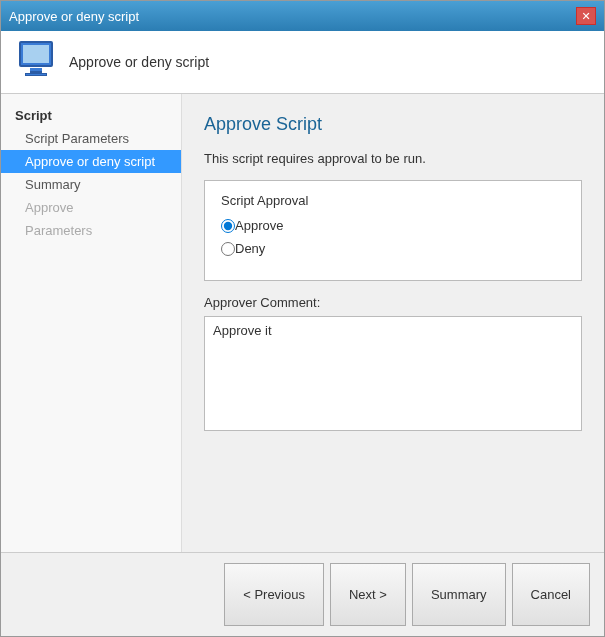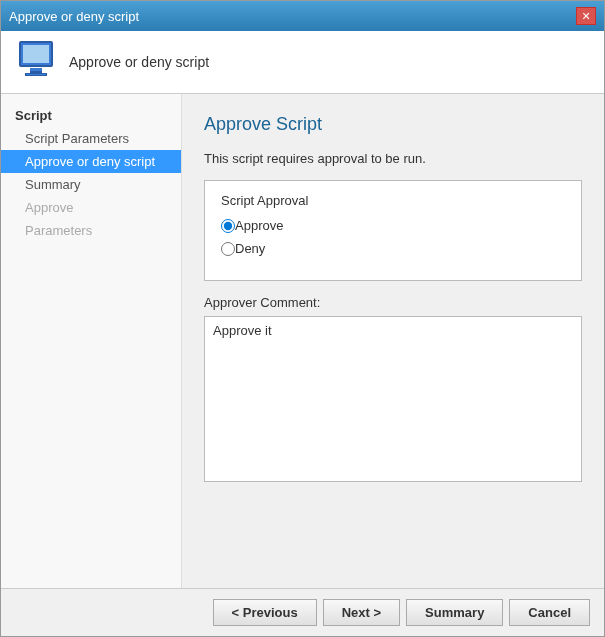--- a/index.html
+++ b/index.html
@@ -165,49 +165,48 @@
     }
 
     .comment-label {
       font-size: 13px;
       color: #333;
       margin-bottom: 6px;
     }
 
     .comment-textarea {
       width: 100%;
-      height: 166px;
+      height: 115px;
       border: 1px solid #bbb;
       padding: 6px 8px;
       font-size: 13px;
       font-family: "Segoe UI", Arial, sans-serif;
       resize: none;
       color: #333;
       background: white;
     }
 
     .footer {
       border-top: 1px solid #ccc;
       background: #f0f0f0;
       padding: 10px 14px;
       display: flex;
       justify-content: flex-end;
       gap: 6px;
       flex-shrink: 0;
     }
 
     .footer-btn {
-      padding: 5px 18px;
+      padding: 23px 18px;
       font-size: 13px;
       background: linear-gradient(to bottom, #f8f8f8, #e0e0e0);
       border: 1px solid #aaa;
       color: #333;
       cursor: pointer;
       min-width: 72px;
-      font-weight: bold;
     }
 
     
     .computer-icon {
       width: 42px;
       height: 42px;
       position: relative;
     }
     .monitor {
       width: 34px;

